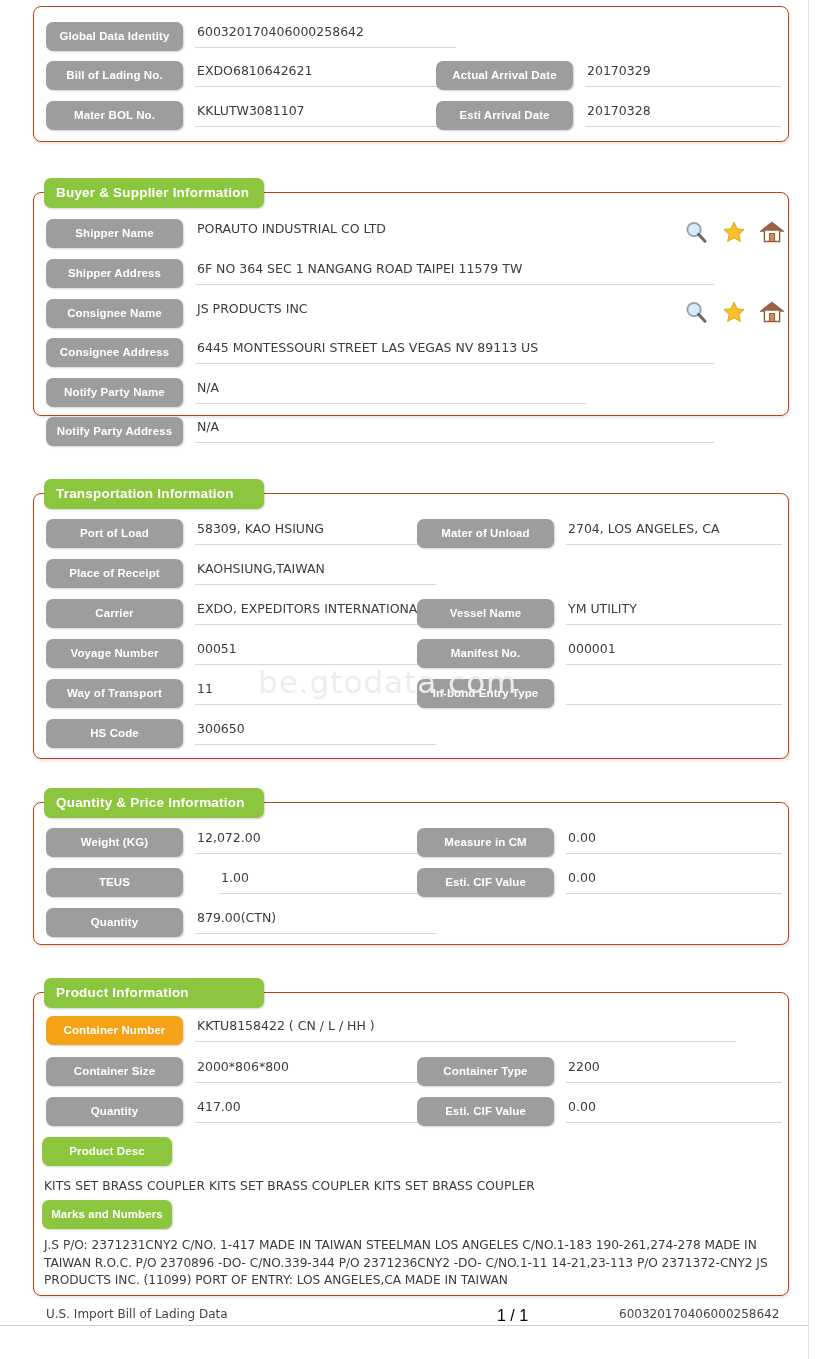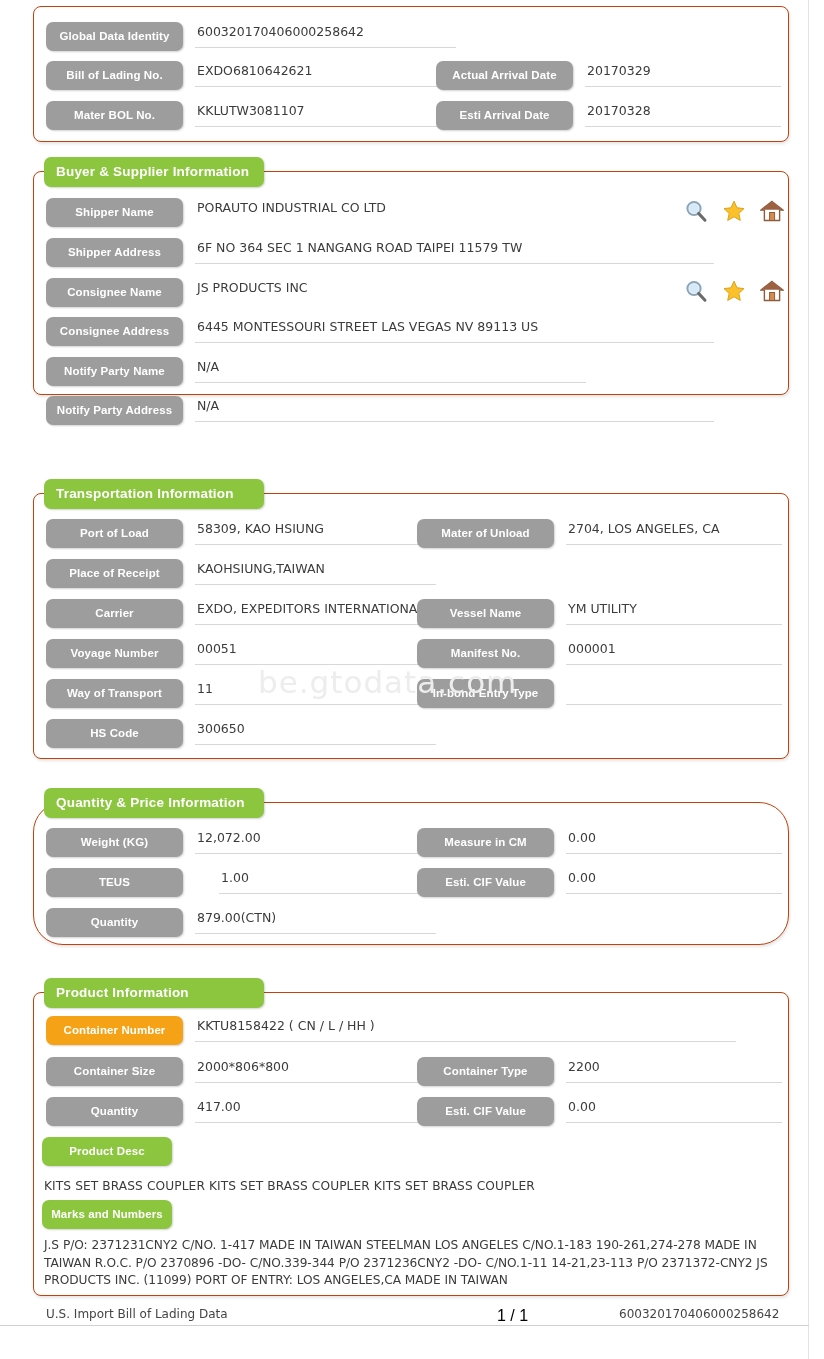--- a/index.html
+++ b/index.html
@@ -183,21 +183,21 @@
       <div class="pill">Actual Arrival Date</div>
       <div class="val">20170329</div>
     </div>
 
     <div class="row" style="left:402px; top:94px; width:345px;">
       <div class="pill">Esti Arrival Date</div>
       <div class="val">20170328</div>
     </div>
   </div>
 
-  <div class="card" style="left:33px; top:171px; width:756px; height:224px;padding-left:16px;">
+  <div class="card" style="left:33px; top:192px; width:756px; height:224px;padding-left:16px;">
 
     <div class="card-title">Buyer &amp; Supplier Information</div>
 
     <div class="row" style="left:12px; top:26px; width:520px;">
       <div class="pill">Shipper Name</div>
       <div class="val" style="border-bottom:none;">PORAUTO INDUSTRIAL CO LTD</div>
     </div>
 
     <div class="row" style="left:12px; top:66px; width:668px;">
       <div class="pill">Shipper Address</div>
@@ -309,21 +309,21 @@
     <div class="row" style="left:383px; top:145px; width:365px;">
       <div class="pill">Manifest No.</div>
       <div class="val">000001</div>
     </div>
     <div class="row" style="left:383px; top:185px; width:365px;">
       <div class="pill">In-bond Entry Type</div>
       <div class="val"></div>
     </div>
   </div>
 
-  <div class="card" style="left:33px; top:802px; width:756px; height:143px;border-radius:30px;">
+  <div class="card" style="left:33px; top:802px; width:756px; height:143px;">
 
     <div class="card-title">Quantity &amp; Price Information</div>
 
     <div class="row" style="left:12px; top:25px; width:390px;">
       <div class="pill">Weight (KG)</div>
       <div class="val">12,072.00</div>
     </div>
     <div class="row" style="left:12px; top:65px; width:390px;gap:24px;">
       <div class="pill">TEUS</div>
       <div class="val">1.00</div>

